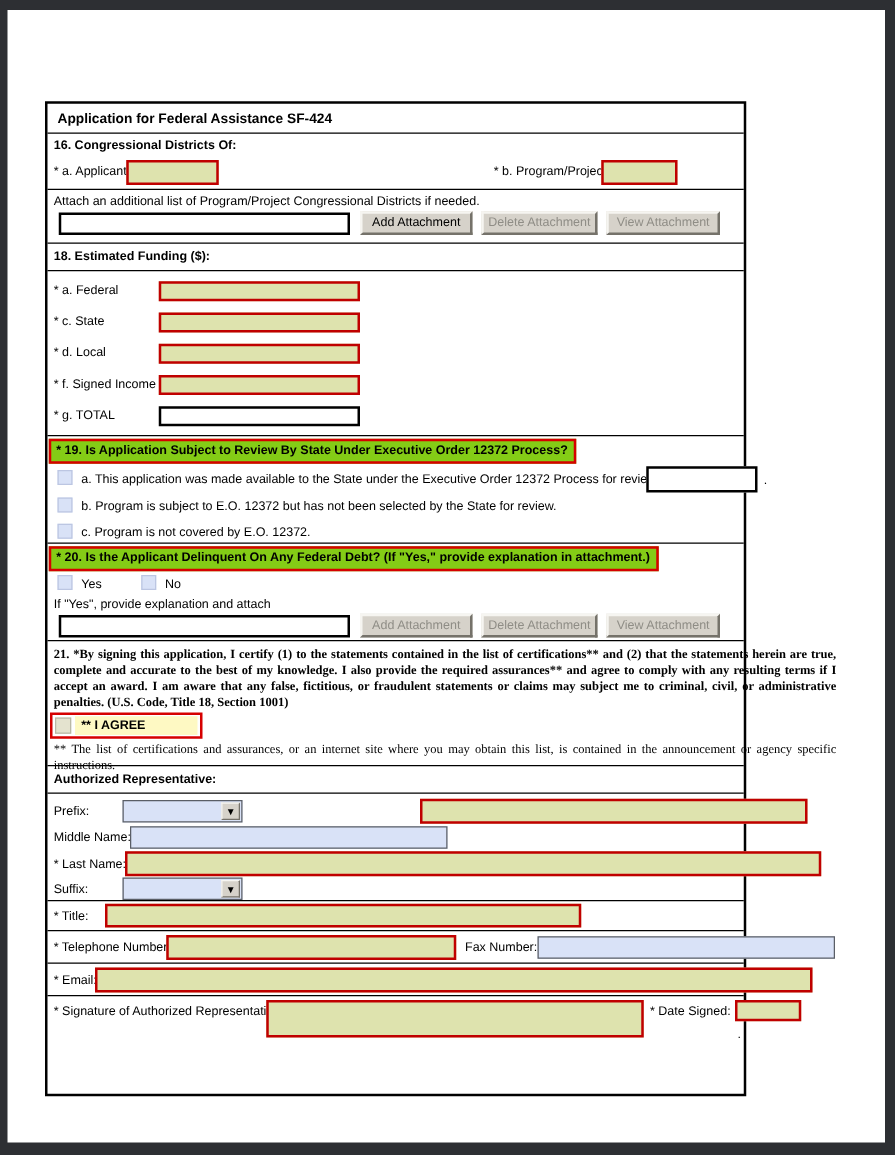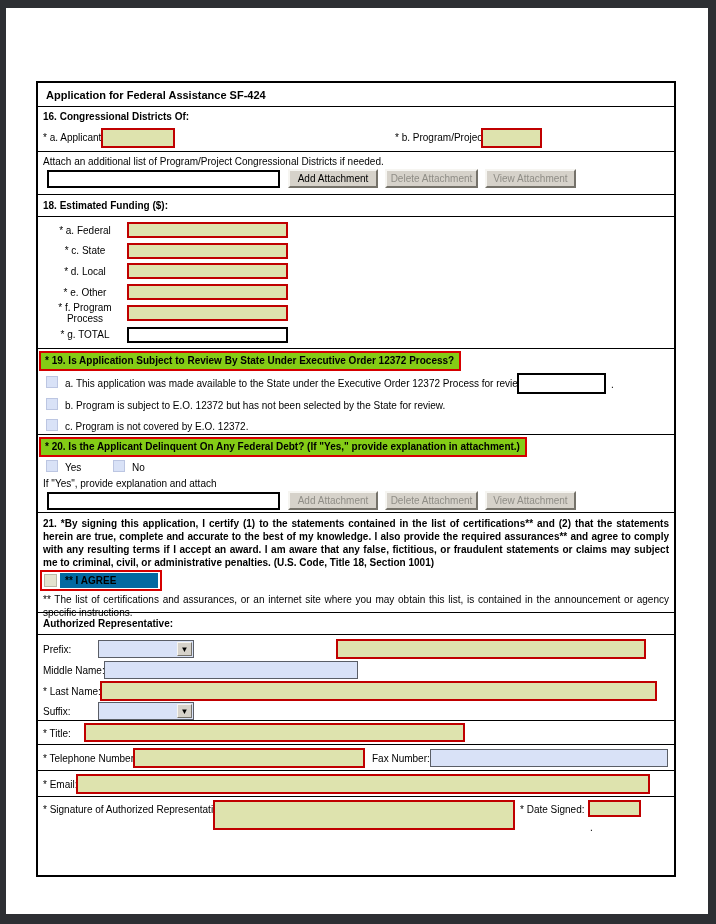--- a/index.html
+++ b/index.html
@@ -1,19 +1,19 @@
 <!DOCTYPE html>
 <html><head>
 <meta charset="utf-8">
 <style>
   * { box-sizing: border-box; }
   body { margin:0; font-family:"Liberation Sans", sans-serif; }
   .screen { position:relative; width:716px; height:924px; background:#2d2f33; overflow:hidden; }
   .page { position:absolute; left:6px; top:8px; width:702px; height:906px; background:#ffffff; }
-  .form { position:absolute; left:30px; top:73px; width:640px; height:796px; border:2px solid #000; display:flex; flex-direction:column; background:#fff; }
+  .form { position:absolute; left:30px; top:73px; width:561px; height:796px; border:2px solid #000; display:flex; flex-direction:column; background:#fff; }
   .row { position:relative; border-bottom:1px solid #000; }
   .row:last-child { border-bottom:none; }
 
   .lbl  { position:absolute; font-size:10px; color:#000; white-space:nowrap; }
   .bold { font-weight:bold; }
   .sec-head { position:absolute; font-size:10px; font-weight:bold; white-space:nowrap; }
 
   .fld-req  { position:absolute; background:#dee3ae; border:2px solid #c00000; }
   .fld-blue { position:absolute; background:#d9e2f7; border:1px solid #5a5e66; }
   .fld-white{ position:absolute; background:#fff; border:2px solid #000; }
@@ -24,27 +24,27 @@
 
   .cb { position:absolute; width:12px; height:12px; background:#d9e2f7; border:1px solid #bcc6e2; }
   .cb-agree { width:13px; height:13px; background:#e4e3cf; border:1px solid #b9b8a6; }
 
   .yellow-box { position:absolute; background:#84cc16; border:2px solid #d60000; font-size:10px; font-weight:bold; padding:2px 5px 3px 4px; white-space:nowrap; }
 
   .dropdown { position:absolute; background:#d9e2f7; border:1px solid #5a5e66; }
   .dd-btn { position:absolute; right:1px; top:1px; bottom:1px; width:15px; background:#d6d2ca; border:1px solid; border-color:#f6f5f1 #75726a #75726a #f6f5f1; font-size:8px; color:#000; text-align:center; line-height:14px; }
 
   .fund-row { flex:1; display:flex; align-items:center; padding-left:5px; }
-  .fund-label { width:84px; font-size:10px;text-align:center; }
+  .fund-label { width:84px; font-size:10px; }
   .fund-field { width:161px; height:16px; background:#dee3ae; border:2px solid #c00000; }
   .fund-field.total { background:#fff; border:2px solid #000; }
 
-  .para { position:absolute; font-size:10px; line-height:13px; text-align:justify; }
+  .para { position:absolute; font-size:10px; line-height:13px; text-align:justify;font-family:Liberation Serif, serif; }
   .agree-wrap { position:absolute; border:2px solid #d60000; display:flex; align-items:center; padding:1px 2px; background:#fff; }
-  .agree-yellow { background:#0369a1; font-size:10px; font-weight:bold; padding:2px 42px 2px 5px; margin-left:3px; }
+  .agree-yellow { background:#fef9c3; font-size:10px; font-weight:bold; padding:2px 42px 2px 5px; margin-left:3px; }
 </style>
 </head>
 <body>
 
 <div class="screen">
   <div class="page">
     <div class="form">
 
       <div class="row" style="height:24px;">
         <div class="sec-head" style="left:8px; top:6px; font-size:11px;">Application for Federal Assistance SF-424</div>
@@ -78,25 +78,21 @@
         </div>
         <div class="fund-row">
           <span class="fund-label">* c. State</span>
           <span class="fund-field"></span>
         </div>
         <div class="fund-row">
           <span class="fund-label">* d. Local</span>
           <span class="fund-field"></span>
         </div>
         <div class="fund-row">
-          <span class="fund-label">* e. Other</span>
-          <span class="fund-field"></span>
-        </div>
-        <div class="fund-row">
-          <span class="fund-label">* f.  Program Process</span>
+          <span class="fund-label">* f.  Signed Income</span>
           <span class="fund-field"></span>
         </div>
         <div class="fund-row">
           <span class="fund-label">* g. TOTAL</span>
           <span class="fund-field total"></span>
         </div>
       </div>
 
       <div class="row" style="height:86px;">
         <div class="yellow-box" style="left:1px; top:2px;">* 19. Is Application Subject to Review By State Under Executive Order 12372 Process?</div>

